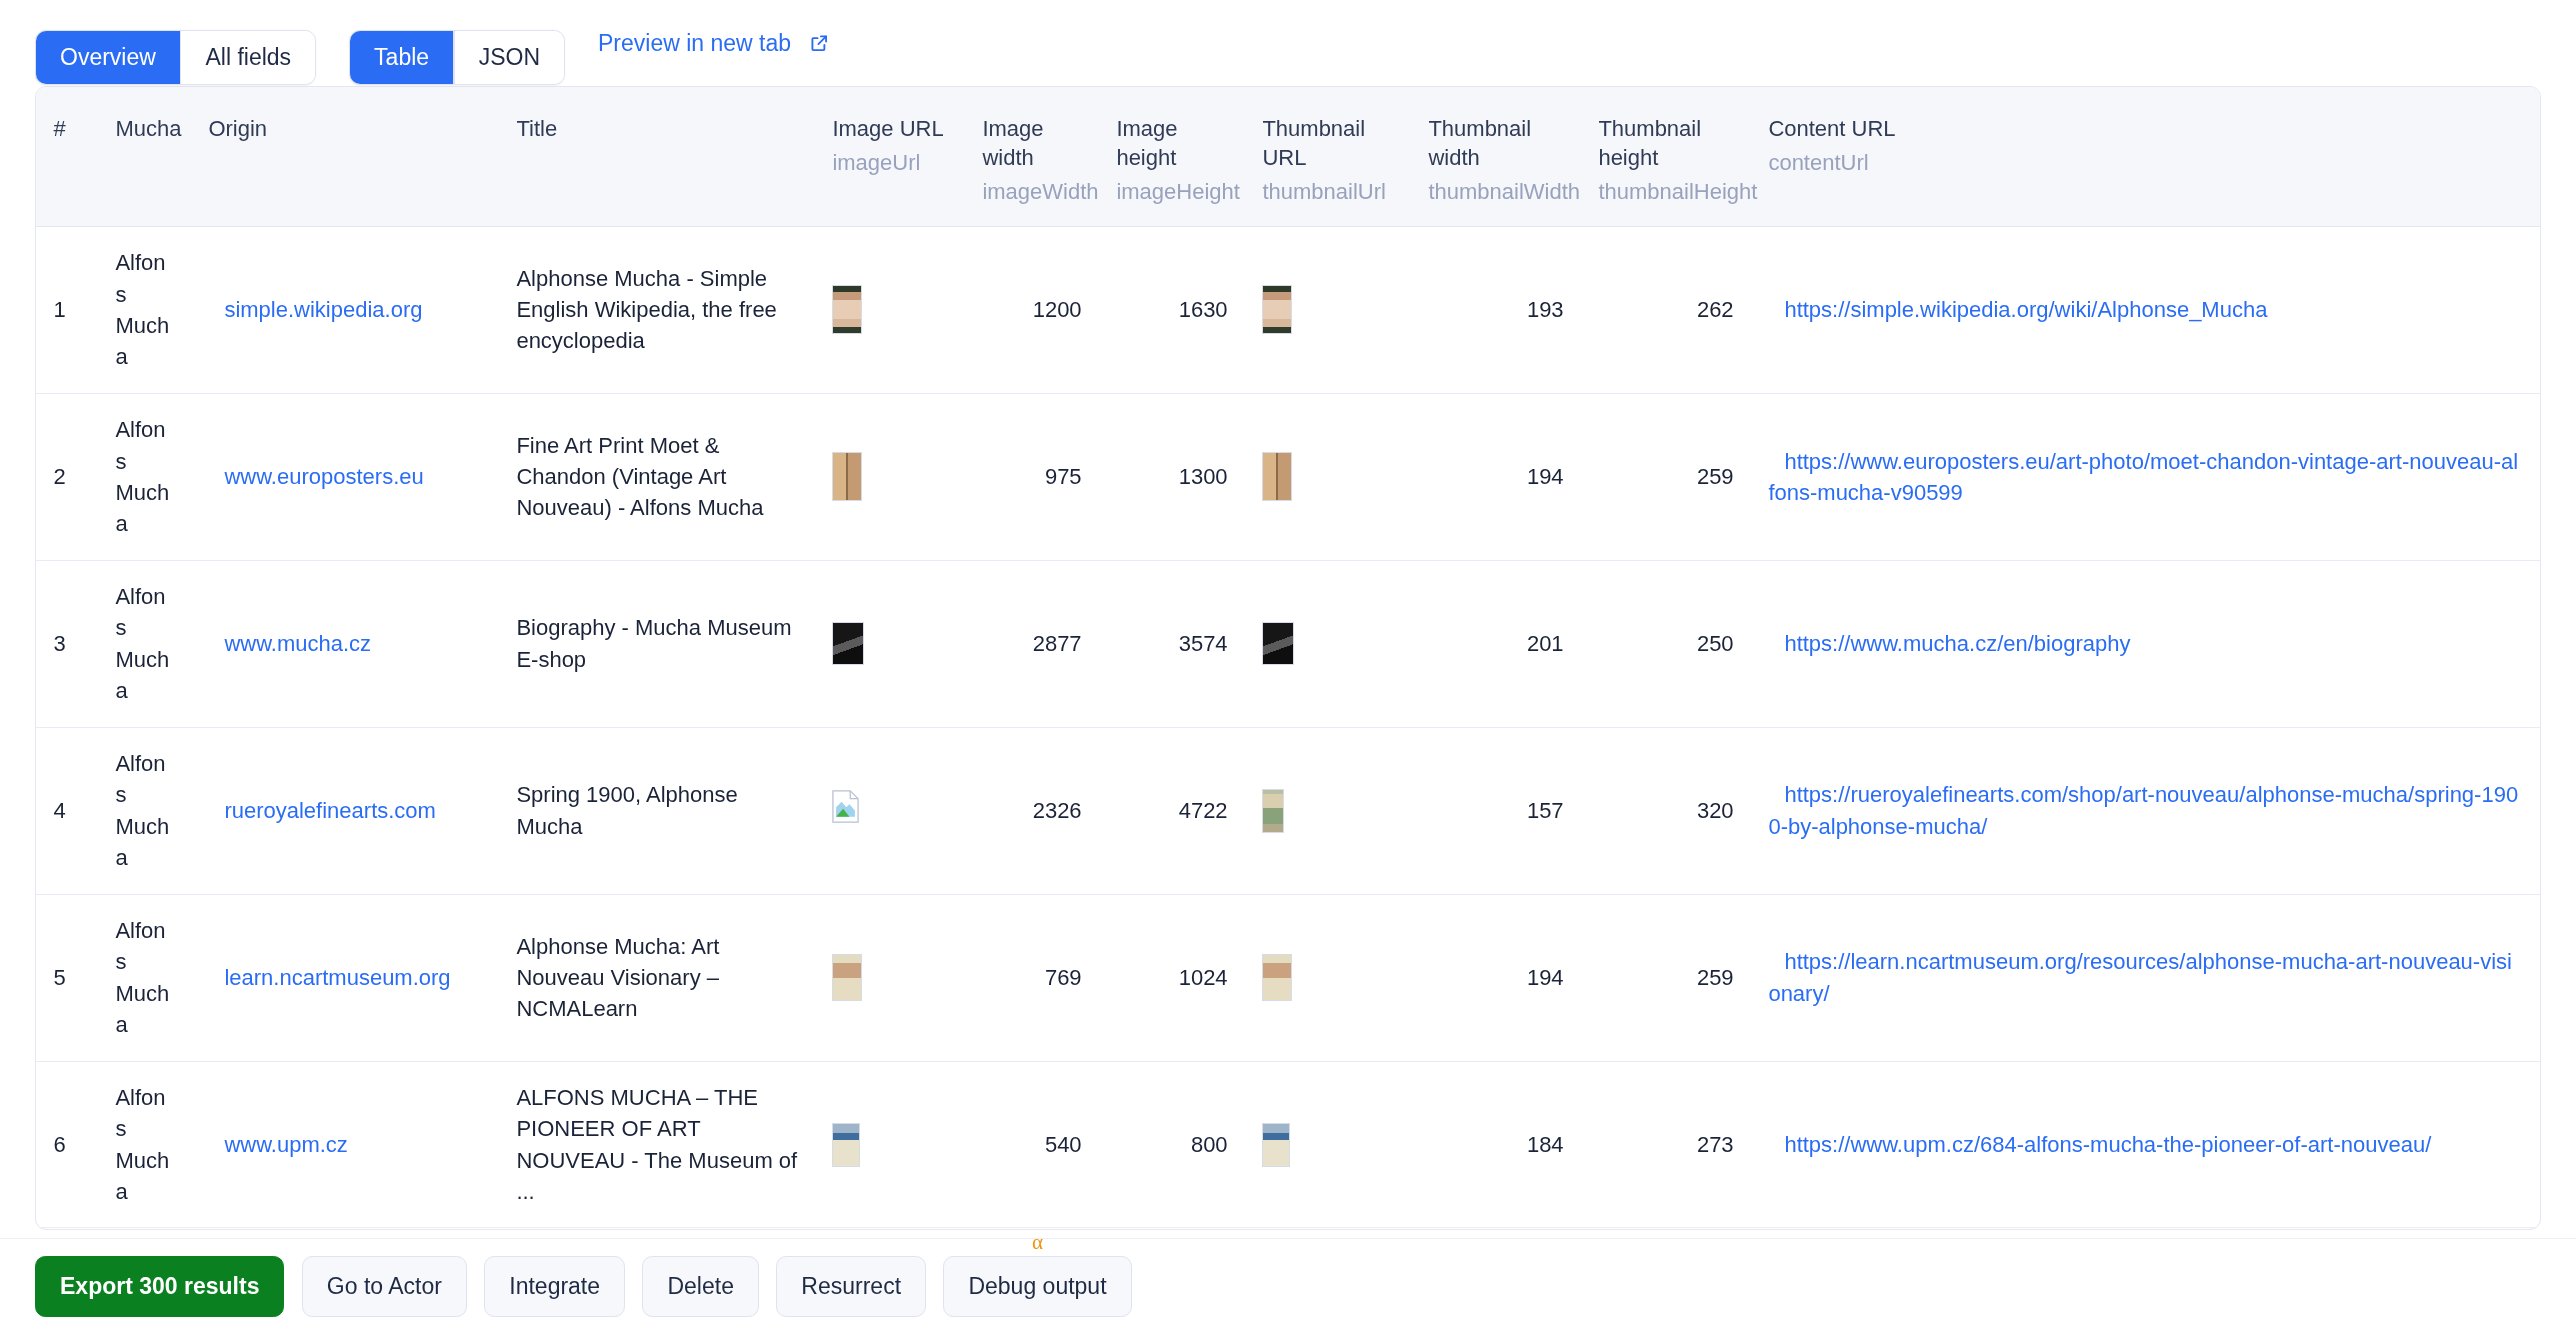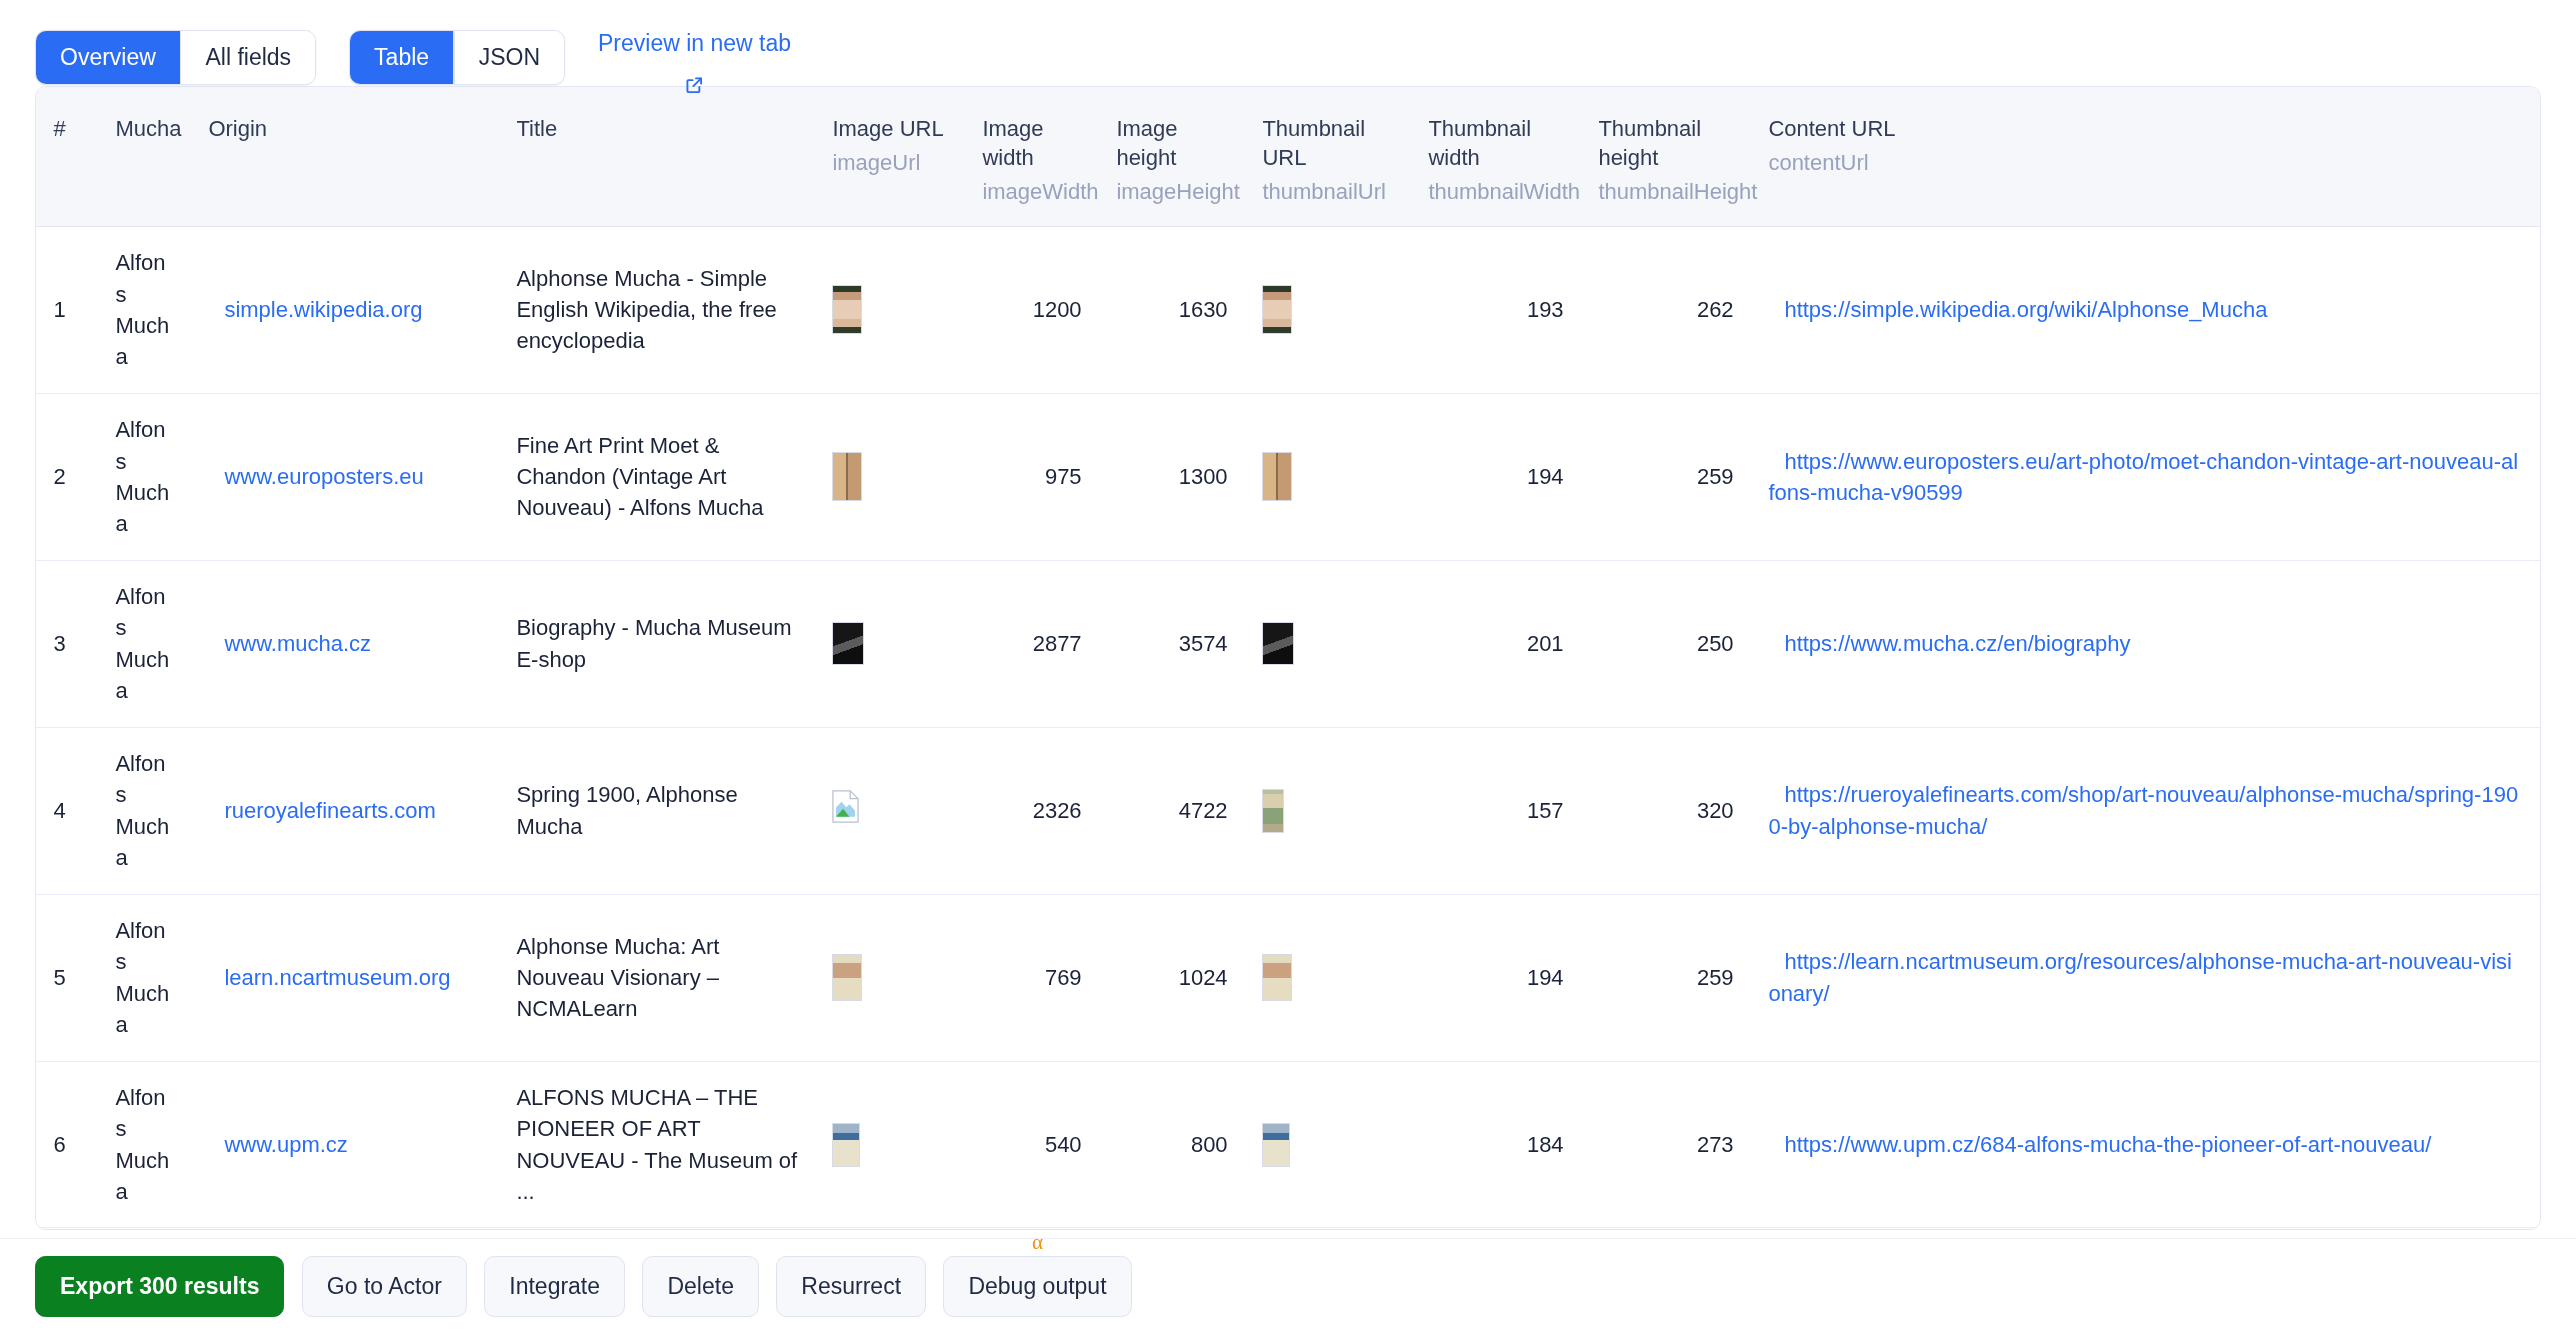--- a/index.html
+++ b/index.html
@@ -45,21 +45,20 @@
   .seg-divider { width: 1.6px; background: #dfe3ef; }
 
   .preview-link {
     display: inline-flex;
     align-items: center;
     gap: 18px;
     color: #2a6df4;
     font-size: 23px;
     cursor: pointer;
     white-space: nowrap;
-    flex-direction: column;
   }
   .preview-link svg { display: block; }
 
   
   .table-wrap {
     margin: 9.5px 35px 0 35px;
     border: 1.6px solid #e4e7f2;
     border-radius: 11px;
     overflow: hidden;
     height: 1144px;

